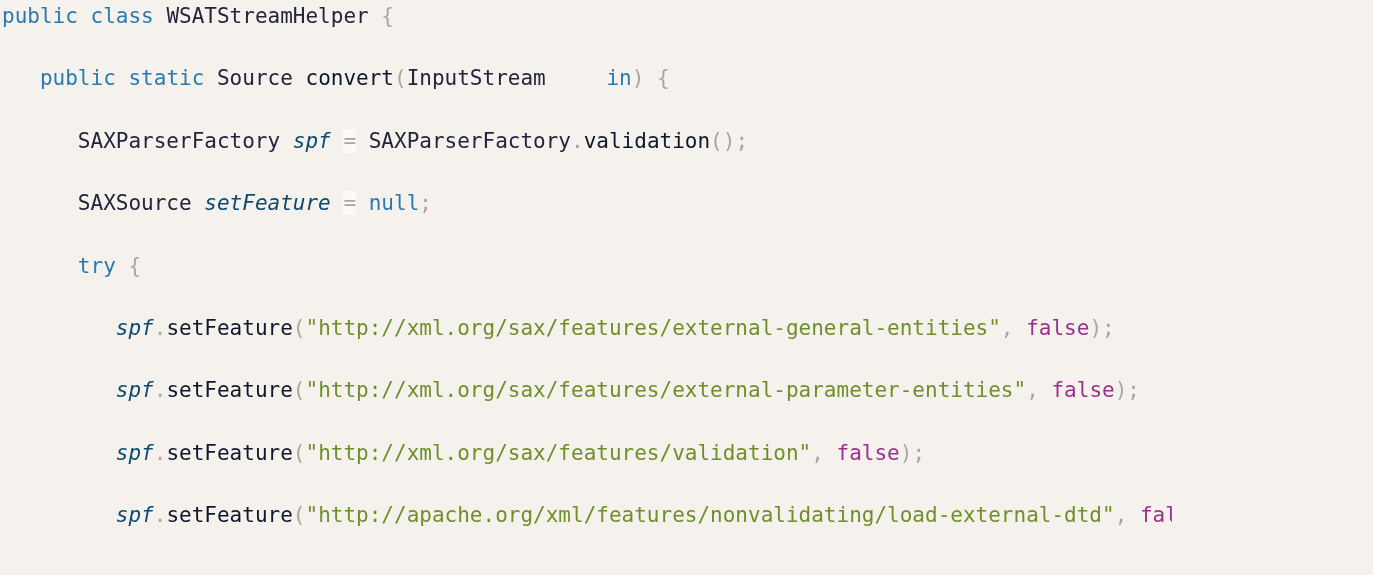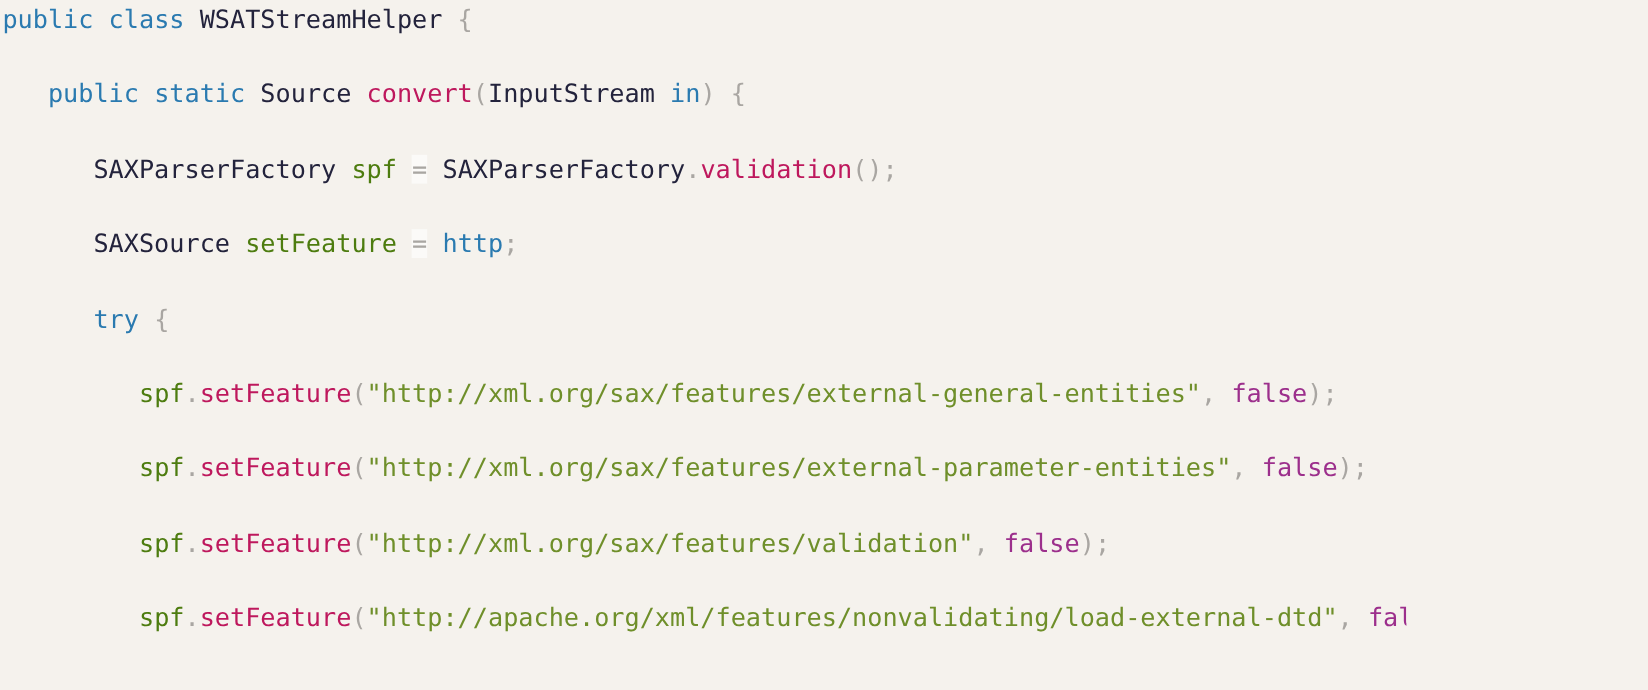--- a/index.html
+++ b/index.html
@@ -28,40 +28,40 @@
     letter-spacing: 0px;
   }
   .line {
     white-space: pre;
     display: block;
     height: 31.2px;
   }
   
   .kw   { color: #2a7ab0; }   
   .typ  { color: #23233c; }   
-  .mth  { color: #be185d; }   
+  .mth  { color: #0f172a; }   
   .str  { color: #6f8f2a; }   
   .lit  { color: #9c2f8c; text-align: right; }   
   .nul  { color: #2a7ab0; }   
   .pun  { color: #a9a6a2; }   
-  .var  { color: #2a7ab0; }   
-  .pln  { color: #4d7c0f; }
+  .var  { color: #2a7ab0; margin-left: 48px; }   
+  .pln  { color: #0c4a6e; font-style: italic; }
   .op-hl {
     background: #fbfaf8;
     color: #a9a6a2;
   }
 </style>
 </head>
 <body>
 
 <div id="code-viewer">
   <pre id="code-block"><span class="line"><span class="kw">public</span><span class="pln"> </span><span class="kw">class</span><span class="pln"> </span><span class="typ">WSATStreamHelper</span><span class="pln"> </span><span class="pun">{</span></span>
 <span class="line"><span>   </span><span class="kw">public</span><span class="pln"> </span><span class="kw">static</span><span class="pln"> </span><span class="typ">Source</span><span class="pln"> </span><span class="mth">convert</span><span class="pun">(</span><span class="typ">InputStream</span><span class="pln"> </span><span class="var">in</span><span class="pun">)</span><span class="pln"> </span><span class="pun">{</span></span>
 <span class="line"><span>      </span><span class="typ">SAXParserFactory</span><span class="pln"> </span><span class="pln">spf</span><span class="pln"> </span><span class="op-hl">=</span><span class="pln"> </span><span class="typ">SAXParserFactory</span><span class="pun">.</span><span class="mth">validation</span><span class="pun">()</span><span class="pun">;</span></span>
-<span class="line"><span>      </span><span class="typ">SAXSource</span><span class="pln"> </span><span class="pln">setFeature</span><span class="pln"> </span><span class="op-hl">=</span><span class="pln"> </span><span class="nul">http</span><span class="pun">;</span></span>
+<span class="line"><span>      </span><span class="typ">SAXSource</span><span class="pln"> </span><span class="pln">setFeature</span><span class="pln"> </span><span class="op-hl">=</span><span class="pln"> </span><span class="nul">null</span><span class="pun">;</span></span>
 <span class="line"><span>      </span><span class="kw">try</span><span class="pln"> </span><span class="pun">{</span></span>
 <span class="line"><span>         </span><span class="pln">spf</span><span class="pun">.</span><span class="mth">setFeature</span><span class="pun">(</span><span class="str">"http://xml.org/sax/features/external-general-entities"</span><span class="pun">,</span><span class="pln"> </span><span class="lit">false</span><span class="pun">)</span><span class="pun">;</span></span>
 <span class="line"><span>         </span><span class="pln">spf</span><span class="pun">.</span><span class="mth">setFeature</span><span class="pun">(</span><span class="str">"http://xml.org/sax/features/external-parameter-entities"</span><span class="pun">,</span><span class="pln"> </span><span class="lit">false</span><span class="pun">)</span><span class="pun">;</span></span>
 <span class="line"><span>         </span><span class="pln">spf</span><span class="pun">.</span><span class="mth">setFeature</span><span class="pun">(</span><span class="str">"http://xml.org/sax/features/validation"</span><span class="pun">,</span><span class="pln"> </span><span class="lit">false</span><span class="pun">)</span><span class="pun">;</span></span>
 <span class="line"><span>         </span><span class="pln">spf</span><span class="pun">.</span><span class="mth">setFeature</span><span class="pun">(</span><span class="str">"http://apache.org/xml/features/nonvalidating/load-external-dtd"</span><span class="pun">,</span><span class="pln"> </span><span class="lit">fal</span></span>
 
 
 
 
 

